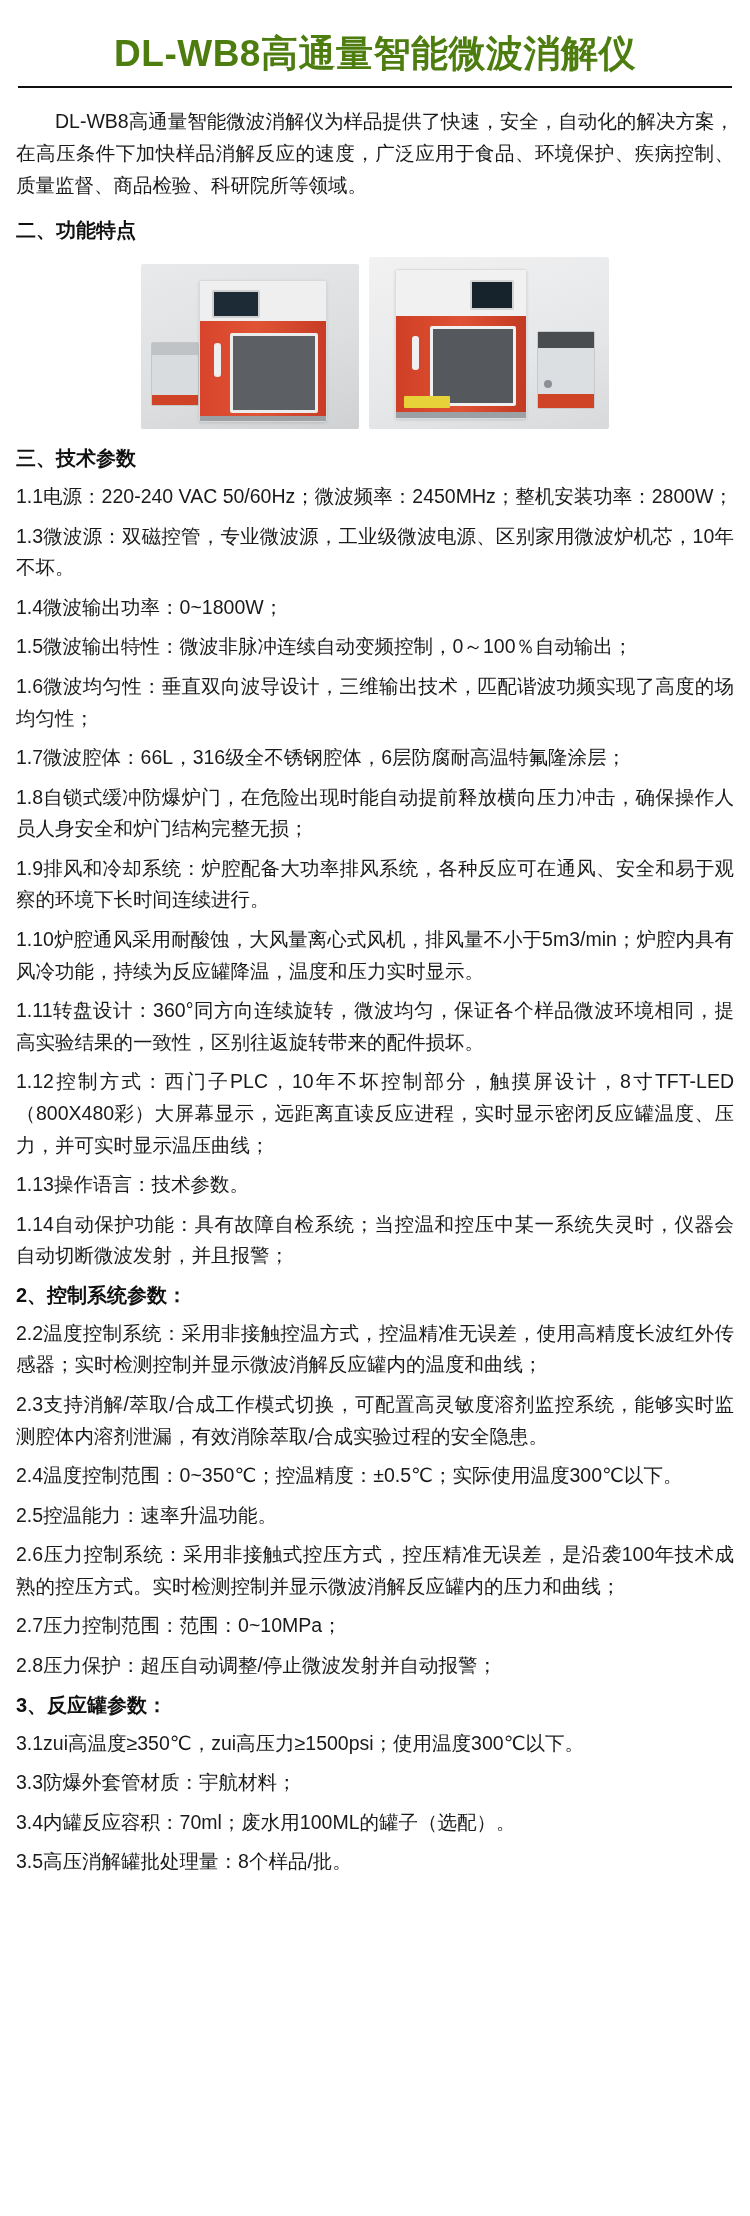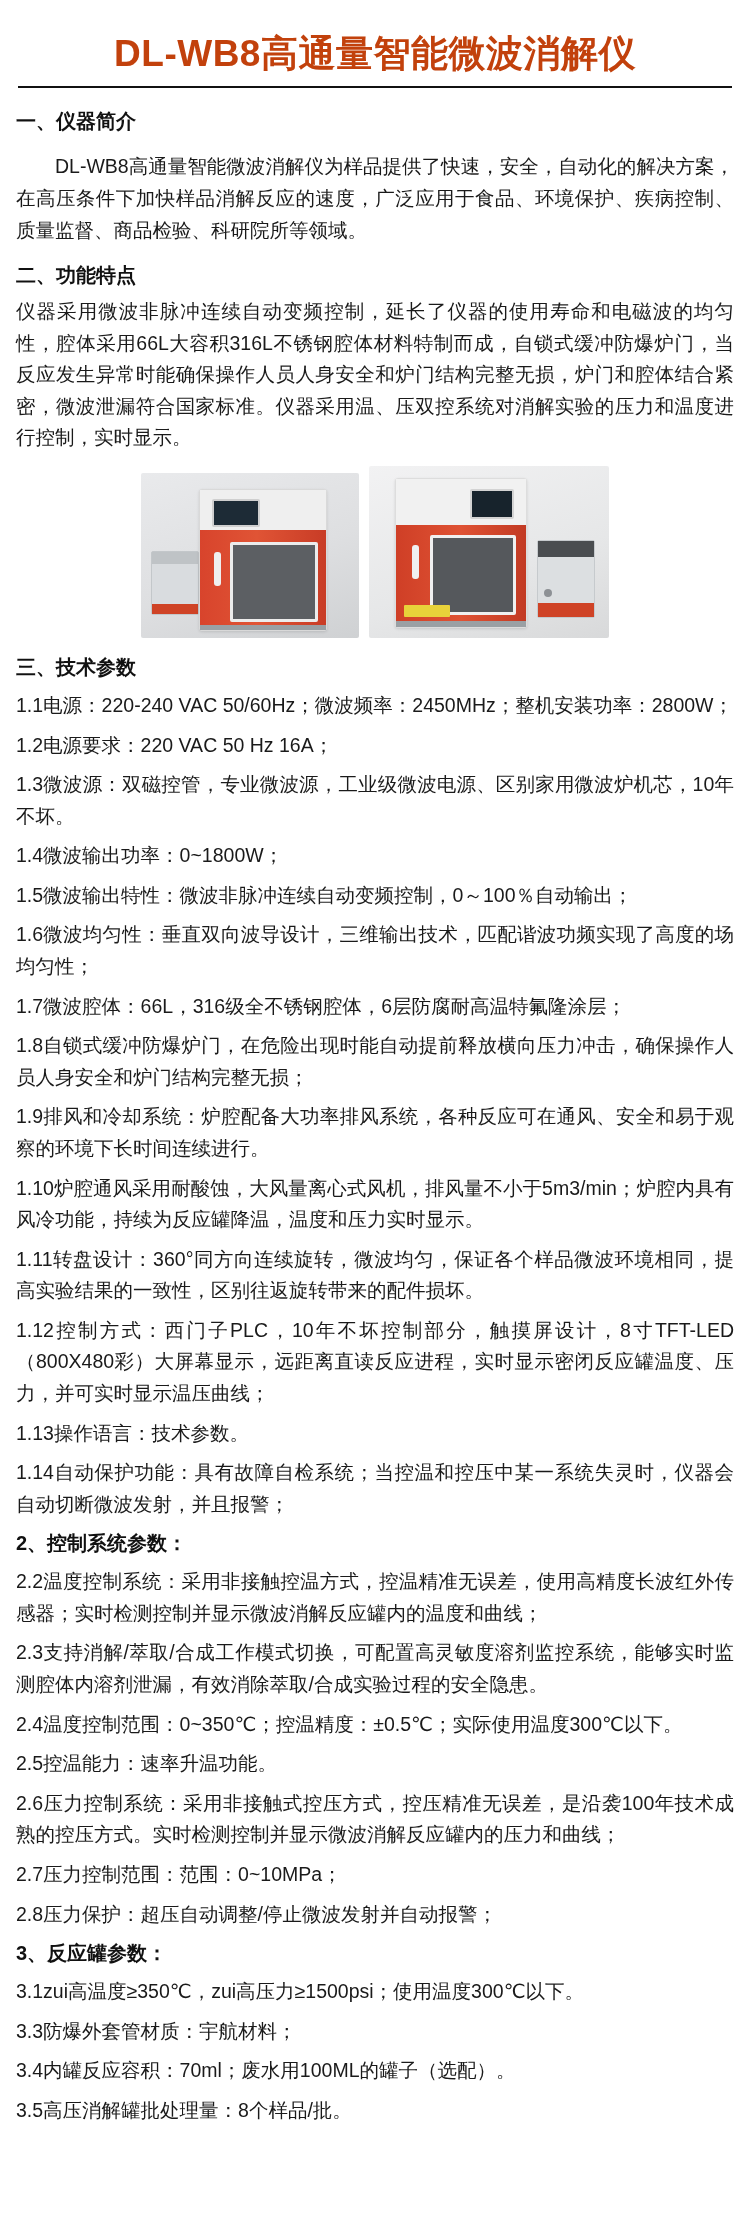--- a/index.html
+++ b/index.html
@@ -17,21 +17,21 @@
     width: 750px;
     box-sizing: border-box;
     padding: 18px 16px 40px 16px;
     position: relative;
   }
   .title {
     text-align: center;
     font-size: 37px;
     font-weight: bold;
     letter-spacing: 0.5px;
-    color: #c2410c;
+    color: #4d7c0f;
     margin: 14px 0 10px 0;
     line-height: 1.2;
   }
   .title-rule {
     border: 0;
     border-top: 2px solid #111;
     margin: 6px 2px 18px 2px;
   }
   .sec-head {
     font-size: 20px;
@@ -255,25 +255,23 @@
   }
 </style>
 </head>
 <body>
 
 <div class="page">
 
   <h1 class="title">DL-WB8高通量智能微波消解仪</h1>
   <hr class="title-rule">
 
-  <h2 class="sec-head">一、仪器简介</h2>
   <p class="body indent">DL-WB8高通量智能微波消解仪为样品提供了快速，安全，自动化的解决方案，在高压条件下加快样品消解反应的速度，广泛应用于食品、环境保护、疾病控制、质量监督、商品检验、科研院所等领域。</p>
 
   <h2 class="sec-head">二、功能特点</h2>
-  <p class="body">仪器采用微波非脉冲连续自动变频控制，延长了仪器的使用寿命和电磁波的均匀性，腔体采用66L大容积316L不锈钢腔体材料特制而成，自锁式缓冲防爆炉门，当反应发生异常时能确保操作人员人身安全和炉门结构完整无损，炉门和腔体结合紧密，微波泄漏符合国家标准。仪器采用温、压双控系统对消解实验的压力和温度进行控制，实时显示。</p>
 
   <div class="photos">
     <div class="photo photo-a">
       <div class="accA">
         <div class="lid"></div>
         <div class="base"></div>
       </div>
       <div class="devA">
         <div class="top"></div>
         <div class="screen"></div>
@@ -297,21 +295,20 @@
         <div class="lid"></div>
         <div class="dot"></div>
         <div class="base"></div>
       </div>
     </div>
   </div>
 
   <h2 class="sec-head">三、技术参数</h2>
 
   <p class="spec-line">1.1电源：220-240 VAC 50/60Hz；微波频率：2450MHz；整机安装功率：2800W；</p>
-  <p class="spec-line">1.2电源要求：220 VAC 50 Hz 16A；</p>
   <p class="spec-line">1.3微波源：双磁控管，专业微波源，工业级微波电源、区别家用微波炉机芯，10年不坏。</p>
   <p class="spec-line">1.4微波输出功率：0~1800W；</p>
   <p class="spec-line">1.5微波输出特性：微波非脉冲连续自动变频控制，0～100％自动输出；</p>
   <p class="spec-line">1.6微波均匀性：垂直双向波导设计，三维输出技术，匹配谐波功频实现了高度的场均匀性；</p>
   <p class="spec-line">1.7微波腔体：66L，316级全不锈钢腔体，6层防腐耐高温特氟隆涂层；</p>
   <p class="spec-line">1.8自锁式缓冲防爆炉门，在危险出现时能自动提前释放横向压力冲击，确保操作人员人身安全和炉门结构完整无损；</p>
   <p class="spec-line">1.9排风和冷却系统：炉腔配备大功率排风系统，各种反应可在通风、安全和易于观察的环境下长时间连续进行。</p>
   <p class="spec-line">1.10炉腔通风采用耐酸蚀，大风量离心式风机，排风量不小于5m3/min；炉腔内具有风冷功能，持续为反应罐降温，温度和压力实时显示。</p>
   <p class="spec-line">1.11转盘设计：360°同方向连续旋转，微波均匀，保证各个样品微波环境相同，提高实验结果的一致性，区别往返旋转带来的配件损坏。</p>
   <p class="spec-line">1.12控制方式：西门子PLC，10年不坏控制部分，触摸屏设计，8寸TFT-LED（800X480彩）大屏幕显示，远距离直读反应进程，实时显示密闭反应罐温度、压力，并可实时显示温压曲线；</p>

